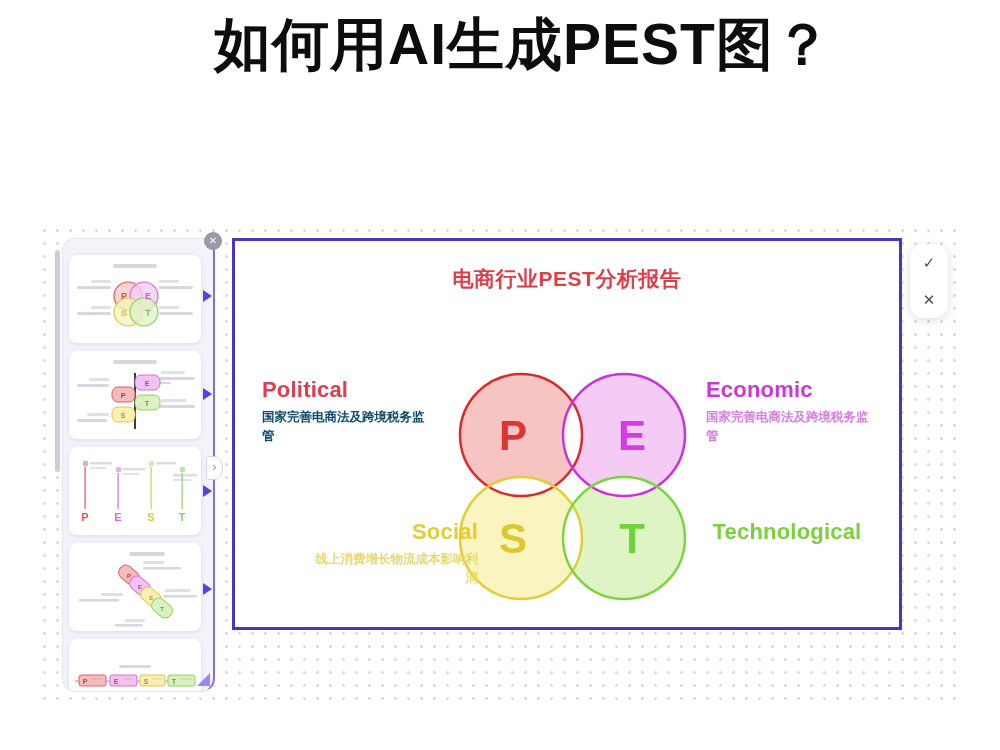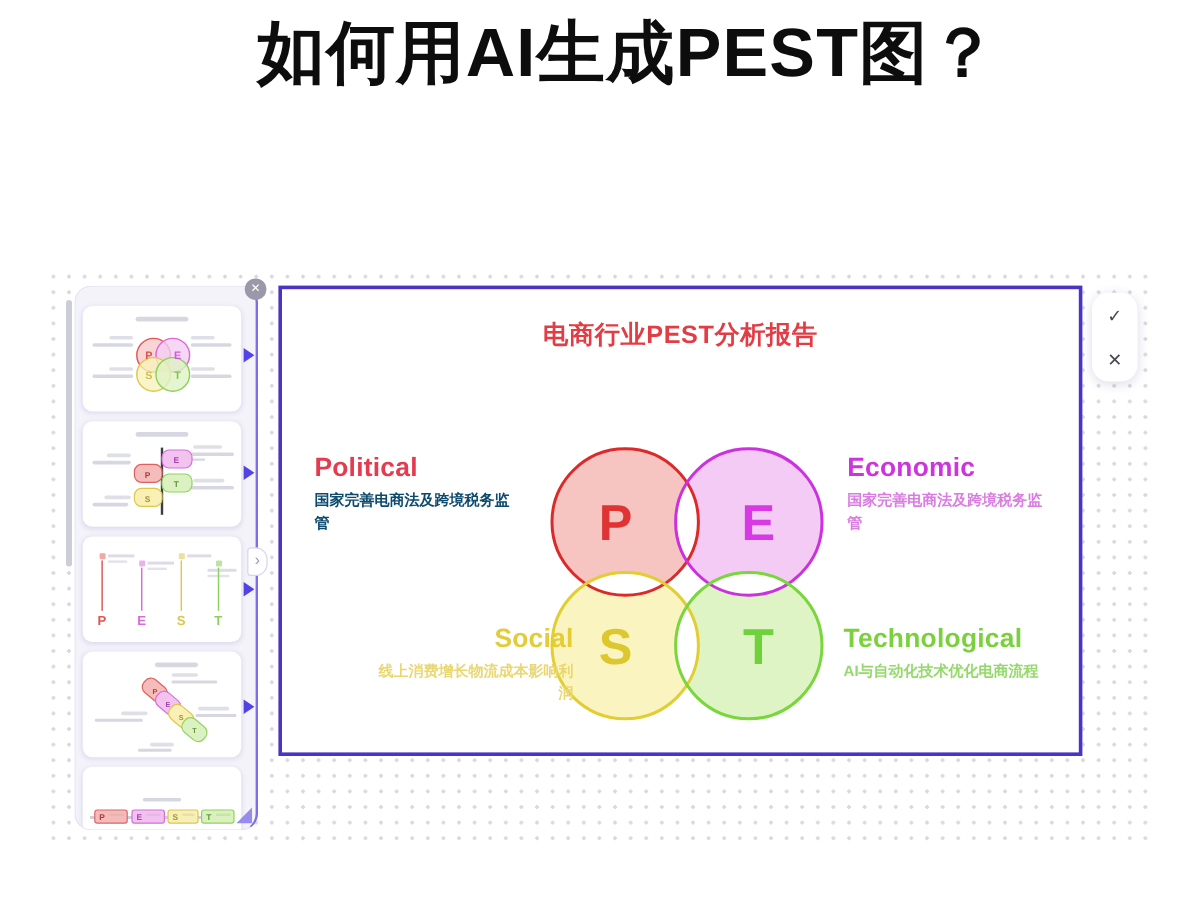--- a/index.html
+++ b/index.html
@@ -37,21 +37,21 @@
   .canvas-title{position:absolute;left:0;top:24px;width:100%;text-align:center;
     font-size:21px;font-weight:800;color:#e23c44;letter-spacing:.5px;}
   .venn{position:absolute;left:221px;top:129px;width:233px;height:233px;}
   .vl{font-size:42px;font-weight:800;text-anchor:middle;}
   .q{position:absolute;width:168px;}
   .qh{font-size:22px;font-weight:800;margin:0 0 5px 0;letter-spacing:.2px;}
   .qd{font-size:12.5px;font-weight:700;line-height:1.55;margin:0;}
   .q-political{left:27px;top:136px;text-align:left;}
   .q-economic{left:443px;top:136px;margin-left:28px;}
   .q-social{left:27px;top:278px;text-align:right;margin-left:48px;}
-  .q-technological{left:468px;top:278px;}
+  .q-technological{left:468px;top:278px;text-align:center;}
   .q-political .qh{color:#e43b4e}.q-political .qd{color:#0c4a6e}
   .q-economic .qh{color:#cd35dc}.q-economic .qd{color:#da7ce2}
   .q-social .qh{color:#e3cc35}.q-social .qd{color:#e9d871}
   .q-technological .qh{color:#7bd03d}.q-technological .qd{color:#95d96c}
 
   .approve{position:absolute;left:910px;top:244px;width:38px;height:74px;background:#fff;
     border-radius:14px;box-shadow:0 2px 10px rgba(60,50,120,.18);display:flex;
     flex-direction:column;align-items:center;justify-content:space-around;
     color:#4a4a52;font-size:15px;}
   .approve .abtn{width:100%;text-align:center;cursor:pointer;}
@@ -263,20 +263,19 @@
   <div class="q q-economic">
     <div class="qh">Economic</div>
     <div class="qd">国家完善电商法及跨境税务监管</div>
   </div>
   <div class="q q-social">
     <div class="qh">Social</div>
     <div class="qd">线上消费增长物流成本影响利润</div>
   </div>
   <div class="q q-technological">
     <div class="qh">Technological</div>
-    <div class="qd">AI与自动化技术优化电商流程</div>
   </div>
 </div>
 
 <div class="approve">
   <div class="abtn"><span>✓</span></div>
   <div class="abtn"><span>✕</span></div>
 </div>
 
 </body></html>

